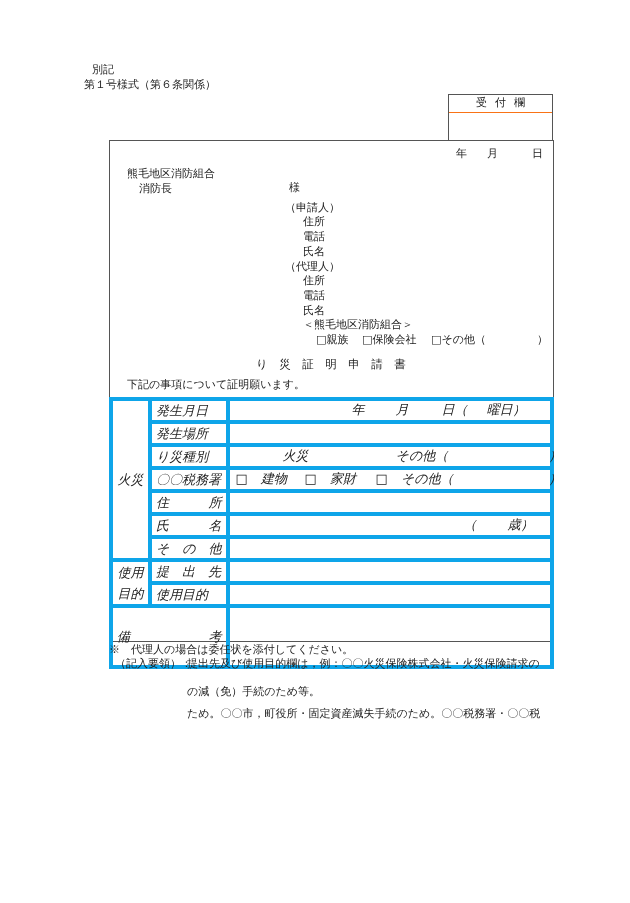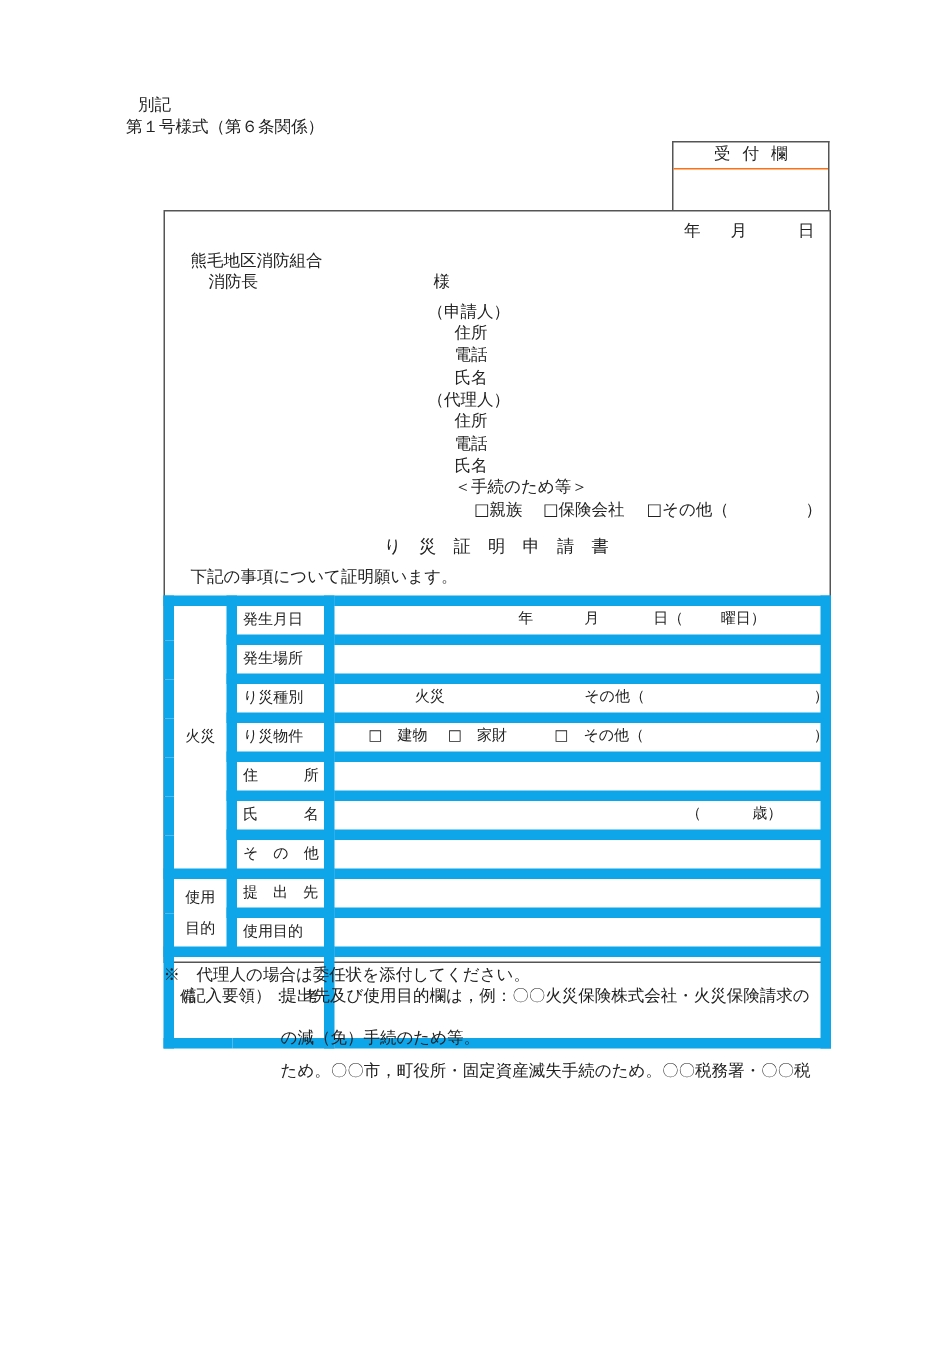--- a/index.html
+++ b/index.html
@@ -6,21 +6,21 @@
   body { width:630px; height:903px; position:relative; overflow:hidden;
          font-family:"DejaVu Serif","Liberation Serif",serif; color:#222; font-size:11px; }
   .abs { position:absolute; white-space:nowrap; line-height:14px; }
   .recv { position:absolute; left:448px; top:94px; width:105px; height:46px;
           border:1px solid #555; border-bottom:none; box-sizing:border-box; }
   .recv .hdr { height:17px; border-bottom:1px solid #f97316; text-align:center; line-height:16px;
                letter-spacing:8px; padding-left:8px; }
   .outer { position:absolute; left:109px; top:140px; width:445px; height:502px;
            border:1px solid #555; box-sizing:border-box; }
   table.form { position:absolute; left:109px; top:397px; width:445px; border-collapse:collapse; }
-  table.form td { border:7px solid #0ea5e9; padding:0 4px; height:19px; font-size:10px; line-height:14px; white-space:nowrap; }
+  table.form td { border:4px solid #0ea5e9; padding:0 4px; height:19px; font-size:13px; line-height:14px; white-space:nowrap;font-style:italic; }
   .c1 { width:27px; text-align:center; }
   .c2 { width:50px; }
   .spread { display:flex; justify-content:space-between; }
   .cell-fill { position:relative; }
   .in { position:absolute; top:2px; }
 </style>
 </head>
 <body>
 
 <div class="abs" style="left:92px;top:63px;">別記</div>
@@ -42,21 +42,21 @@
 
 <div class="abs" style="left:285px;top:201px;">（申請人）</div>
 <div class="abs" style="left:303px;top:215px;">住所</div>
 <div class="abs" style="left:303px;top:230px;">電話</div>
 <div class="abs" style="left:303px;top:245px;">氏名</div>
 
 <div class="abs" style="left:285px;top:260px;">（代理人）</div>
 <div class="abs" style="left:303px;top:274px;">住所</div>
 <div class="abs" style="left:303px;top:289px;">電話</div>
 <div class="abs" style="left:303px;top:304px;">氏名</div>
-<div class="abs" style="left:303px;top:318px;">＜手続のため等＞</div>
+<div class="abs" style="left:303px;top:318px;">＜熊毛地区消防組合＞</div>
 <div class="abs" style="left:316px;top:333px;">□親族</div>
 <div class="abs" style="left:362px;top:333px;">□保険会社</div>
 <div class="abs" style="left:431px;top:333px;">□その他（</div>
 <div class="abs" style="left:537px;top:333px;">）</div>
 
 <div class="abs" style="left:256px;top:357px;font-size:11.5px;">り　災　証　明　申　請　書</div>
 <div class="abs" style="left:127px;top:378px;">下記の事項について証明願います。</div>
 
 <table class="form">
   <tbody>
@@ -76,23 +76,23 @@
   </tr>
   <tr style="height:20px;">
     <td class="c2">り災種別</td>
     <td class="cell-fill">
       <span class="in" style="left:53px;">火災</span>
       <span class="in" style="left:166px;">その他（</span>
       <span class="in" style="left:319px;">）</span>
     </td>
   </tr>
   <tr style="height:20px;">
-    <td class="c2">り災物件</td>
+    <td class="c2">〇〇税務署</td>
     <td class="cell-fill">
-      <span class="in" style="left:22px;">□　建物</span>
+      <span class="in" style="left:6px;">□　建物</span>
       <span class="in" style="left:75px;">□　家財</span>
       <span class="in" style="left:146px;">□　その他（</span>
       <span class="in" style="left:319px;">）</span>
     </td>
   </tr>
   <tr style="height:20px;">
     <td class="c2">
       <div class="spread">
             <span>住</span>
             <span>所</span>

